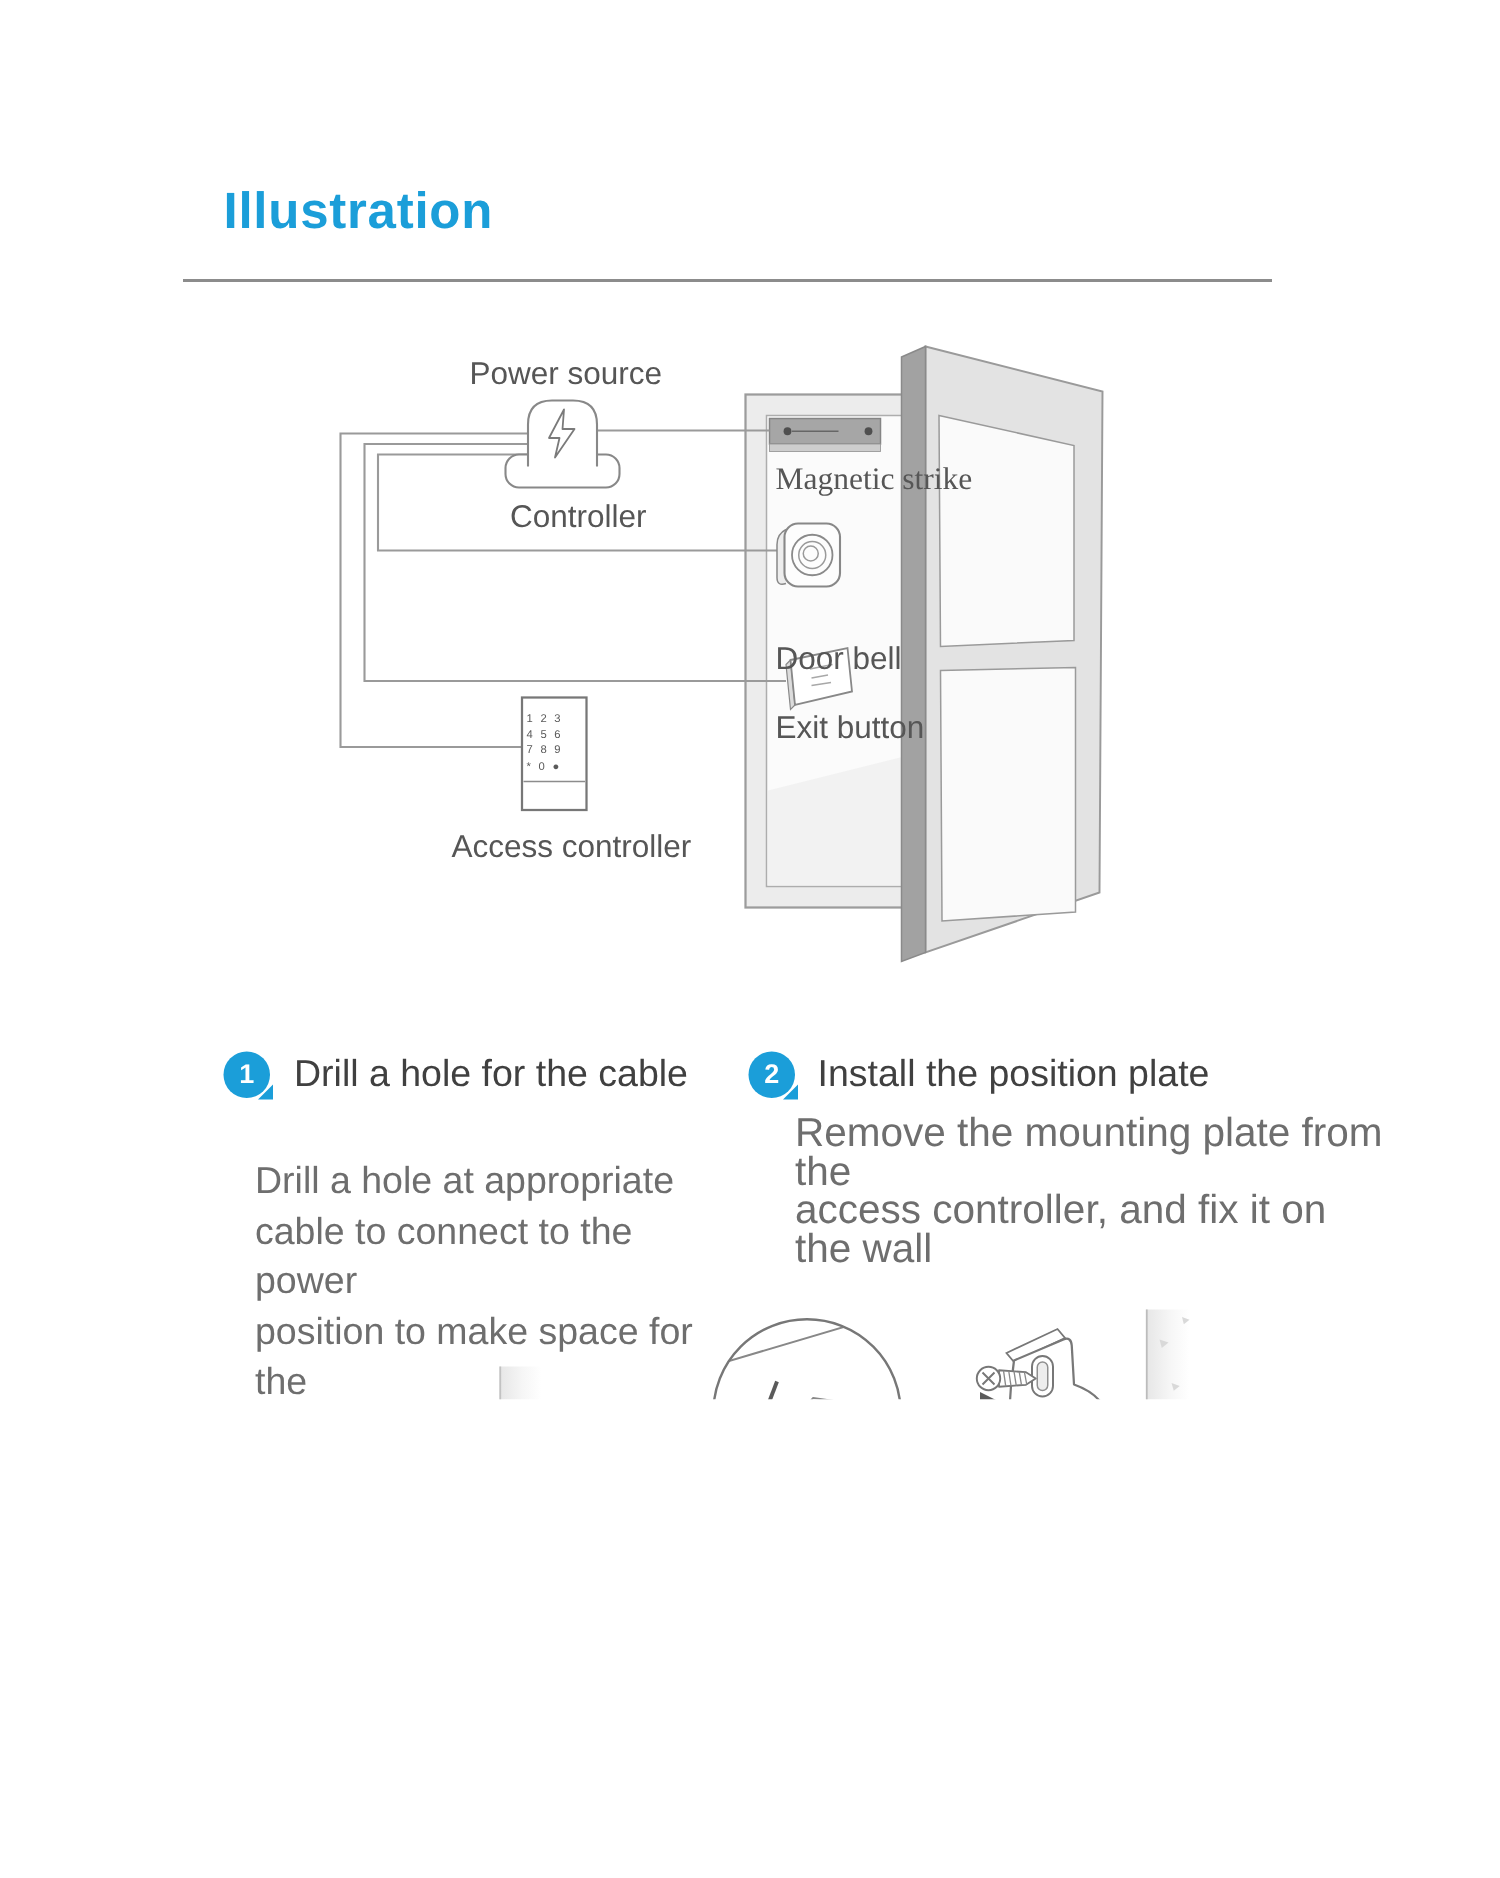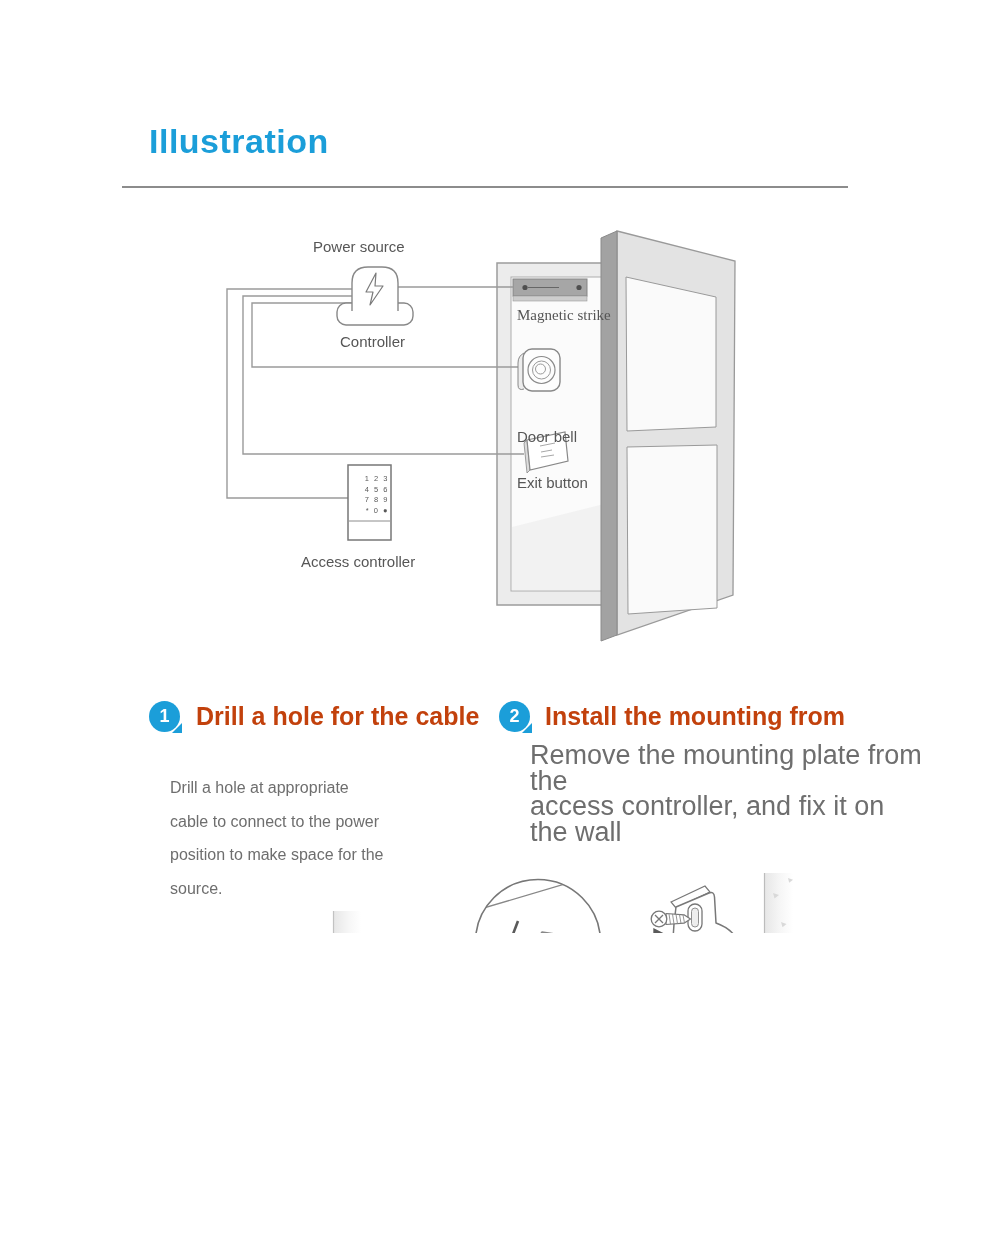--- a/index.html
+++ b/index.html
@@ -2,31 +2,31 @@
 <html><head>
 <meta charset="utf-8">
 <style>
   html,body{margin:0;padding:0;background:#fff;}
   .page{position:relative;width:1000px;height:933px;background:#ffffff;
         font-family:"Liberation Sans",sans-serif;overflow:hidden;}
   svg.art{position:absolute;left:0;top:0;}
   .title{position:absolute;left:149px;top:122px;margin:0;font-size:34px;font-weight:700;
          color:#1b9ed9;letter-spacing:.5px;}
   .rule{position:absolute;left:122px;top:186px;width:726px;height:0;border-top:2px solid #8c8c8c;}
-  .lbl{position:absolute;font-size:15px;color:#565656;white-space:nowrap;text-align:right;}
-  .step-title{position:absolute;margin:0;font-size:25px;font-weight:700;color:#c2410c;white-space:nowrap;}
+  .lbl{position:absolute;font-size:21px;color:#565656;white-space:nowrap;text-align:right;}
+  .step-title{position:absolute;margin:0;font-size:25px;font-weight:400;color:#404040;white-space:nowrap;}
   .badge{position:absolute;width:31px;height:31px;background:#1b9ed9;border-radius:50%;
          color:#fff;font-size:18px;font-weight:700;display:flex;align-items:center;justify-content:center;}
   .badge::after{content:"";position:absolute;right:-2px;bottom:-1px;width:0;height:0;
          border-style:solid;border-width:0 0 10px 10px;
          border-color:transparent transparent #1b9ed9 transparent;}
   .body-text{position:absolute;margin:0;color:#6e6e6e;}
-  #body1{left:170px;top:771px;width:310px;font-size:16px;line-height:33.5px;}
+  #body1{left:170px;top:771px;width:310px;font-size:25px;line-height:33.5px;}
   #body2{left:530px;top:743px;width:392px;font-size:27px;line-height:25.5px;}
-  .keypad{position:absolute;left:351px;top:474px;width:38px;text-align:right;
+  .keypad{position:absolute;left:351px;top:474px;width:38px;text-align:left;
           font-size:7.5px;line-height:10.5px;letter-spacing:1.5px;color:#5a5a5a;}
 </style>
 </head>
 <body>
 
 <div class="page">
 
   <svg class="art" width="1000" height="1252" viewBox="0 0 1000 1252">
     <defs>
       <marker id="arrow" viewBox="0 0 10 10" refX="1.5" refY="5" markerWidth="7.5" markerHeight="7.5" orient="auto">
@@ -198,21 +198,21 @@
   </div>
 
   <div class="badge" style="left:149px;top:701px;">
     <span>1</span>
   </div>
   <h2 class="step-title" style="left:196px;top:702px;">Drill a hole for the cable</h2>
 
   <div class="badge" style="left:499px;top:701px;">
     <span>2</span>
   </div>
-  <h2 class="step-title" style="left:545px;top:702px;">Install the mounting from</h2>
+  <h2 class="step-title" style="left:545px;top:702px;">Install the position plate</h2>
 
   <p class="body-text" id="body1">
     <span style="display:block">Drill a hole at appropriate</span>
     <span style="display:block">cable to connect to the power</span>
     <span style="display:block">position to make space for the</span>
     <span style="display:block">source.</span>
   </p>
 
   <p class="body-text" id="body2">
     <span style="display:block">Remove the mounting plate from the</span>

